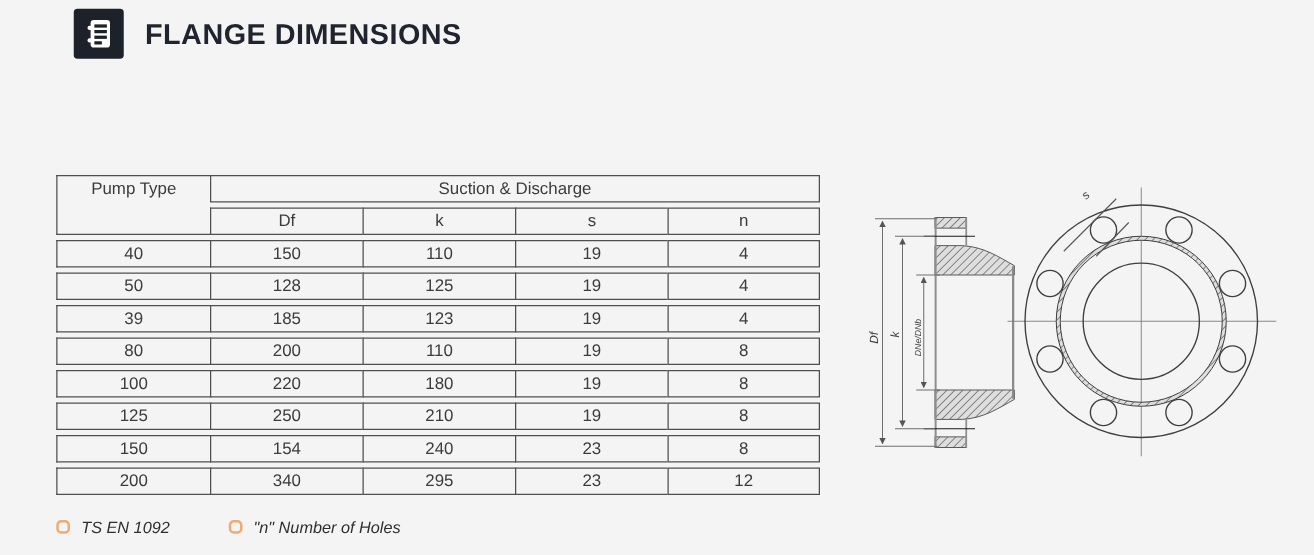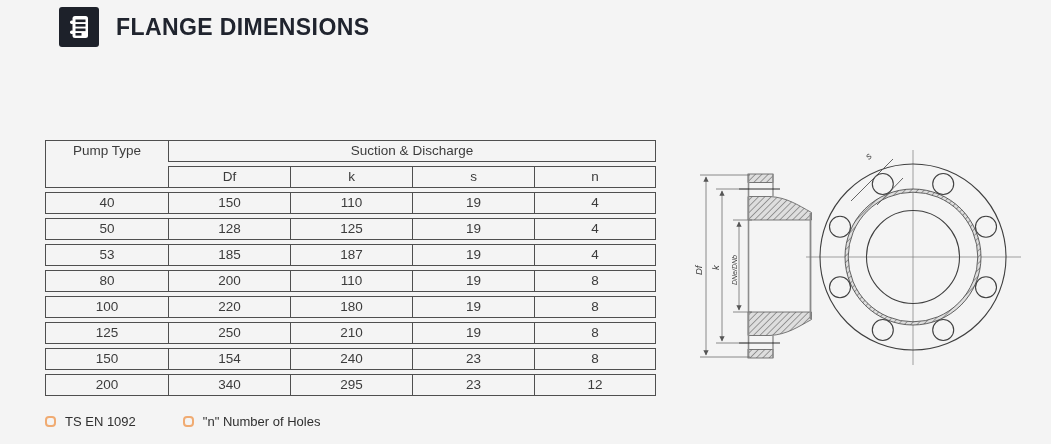--- a/index.html
+++ b/index.html
@@ -37,21 +37,21 @@
   table.dim col.c0 { width:123px; }
   table.dim col.cx { width:122px; }
   th.pump { vertical-align:top; padding-top:6px; line-height:15px; height:44px; }
   thead th { height:21px; line-height:21px; }
 
   
   .drawing { position:absolute; left:690px; top:134px; }
 
   
   .notes { position:absolute; left:45px; top:414px; display:flex; gap:47px; align-items:center; }
-  .note { display:flex; align-items:center; gap:9px; font-size:13px; color:#2f2f2f; }
+  .note { display:flex; align-items:center; gap:9px; font-size:13px; color:#2f2f2f;font-style:italic; }
   .bullet {
     width:11px; height:11px; border:2px solid #f0ab72; border-radius:4px;
     box-sizing:border-box; flex:0 0 auto; background:transparent;
   }
 </style>
 </head>
 <body>
 
 <div class="page">
 
@@ -99,23 +99,23 @@
           <td>4</td>
       </tr>
       <tr>
         <td>50</td>
           <td>128</td>
           <td>125</td>
           <td>19</td>
           <td>4</td>
       </tr>
       <tr>
-        <td>53</td>
+        <td>39</td>
           <td>185</td>
-          <td>187</td>
+          <td>123</td>
           <td>19</td>
           <td>4</td>
       </tr>
       <tr>
         <td>80</td>
           <td>200</td>
           <td>110</td>
           <td>19</td>
           <td>8</td>
       </tr>

